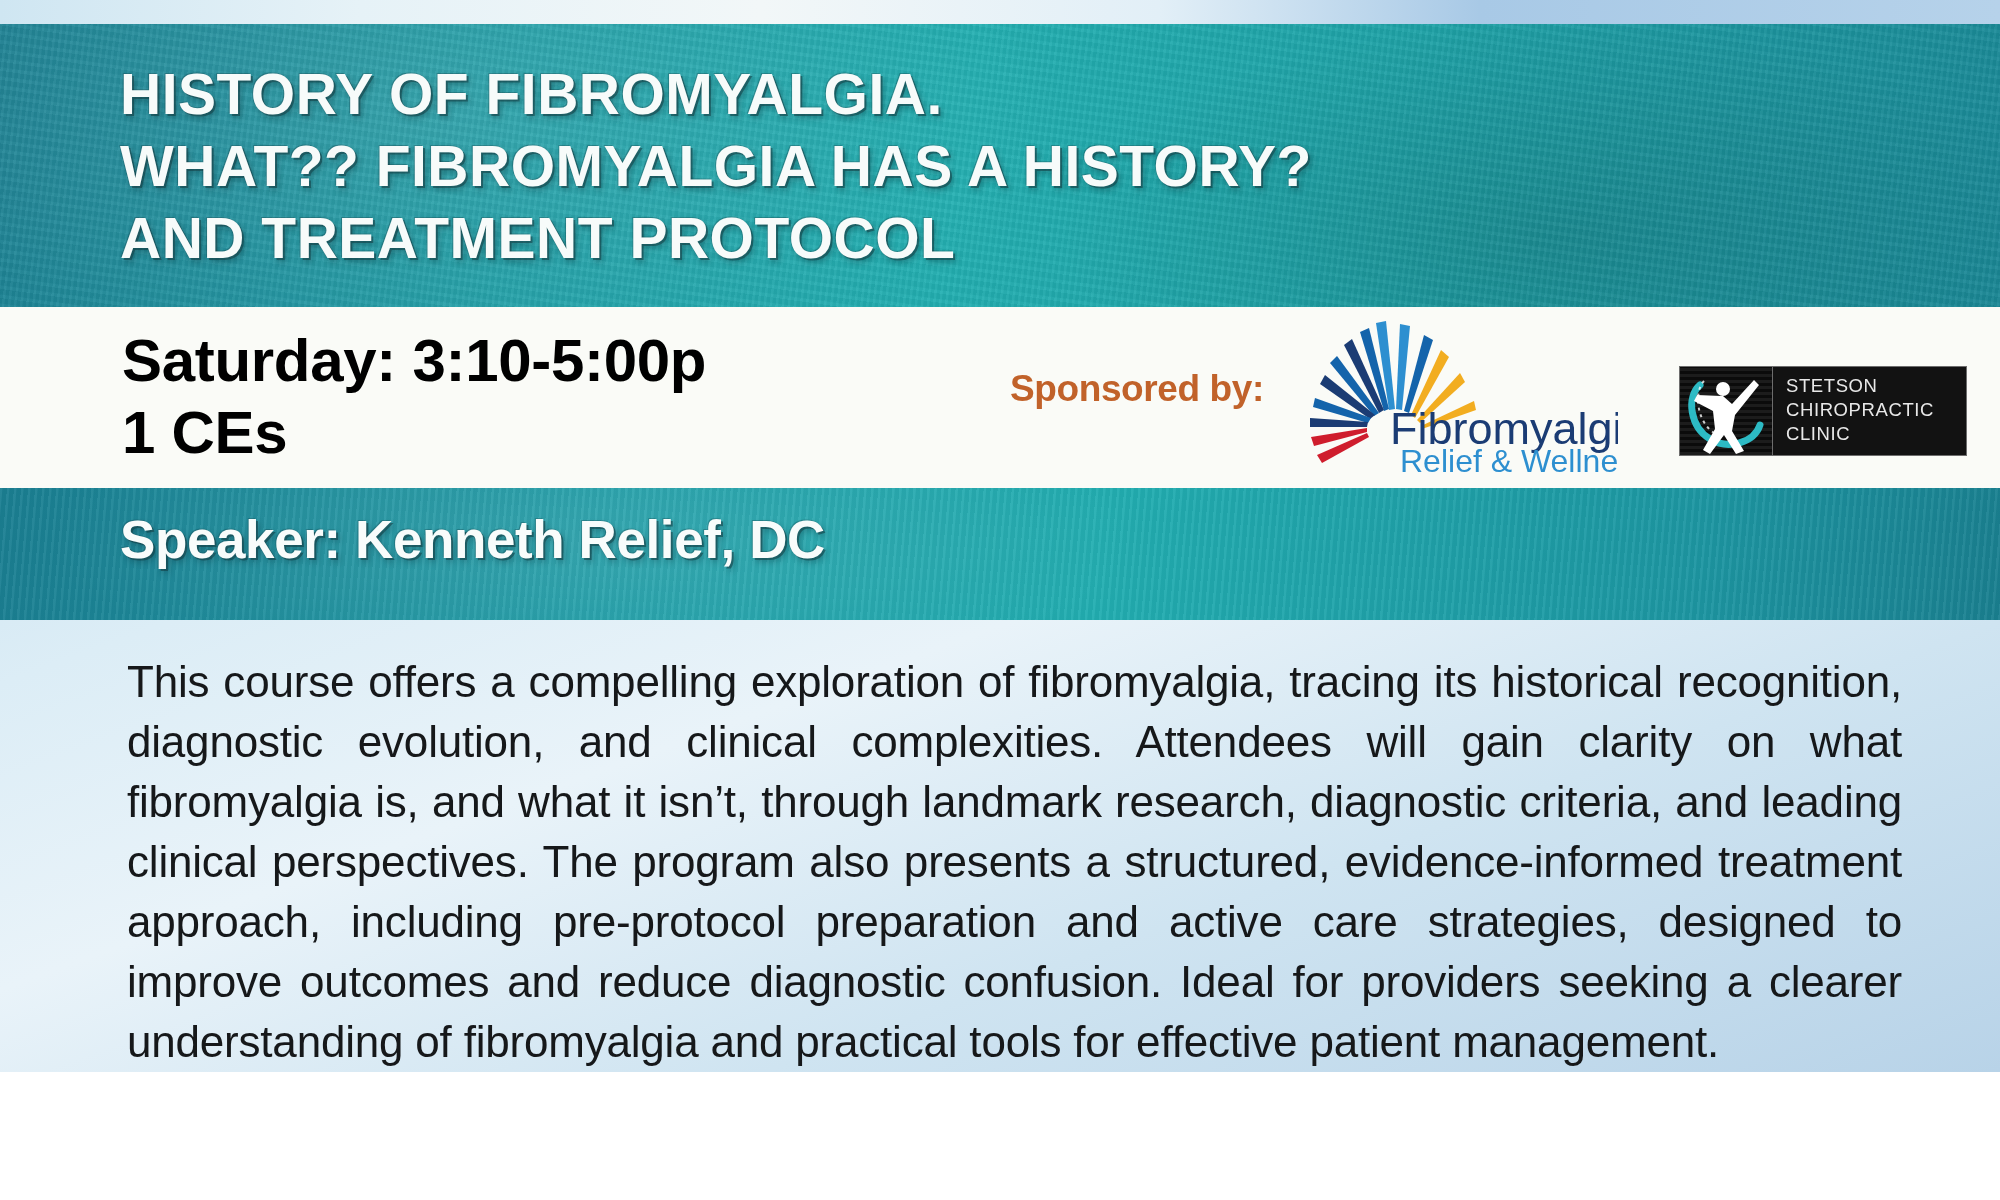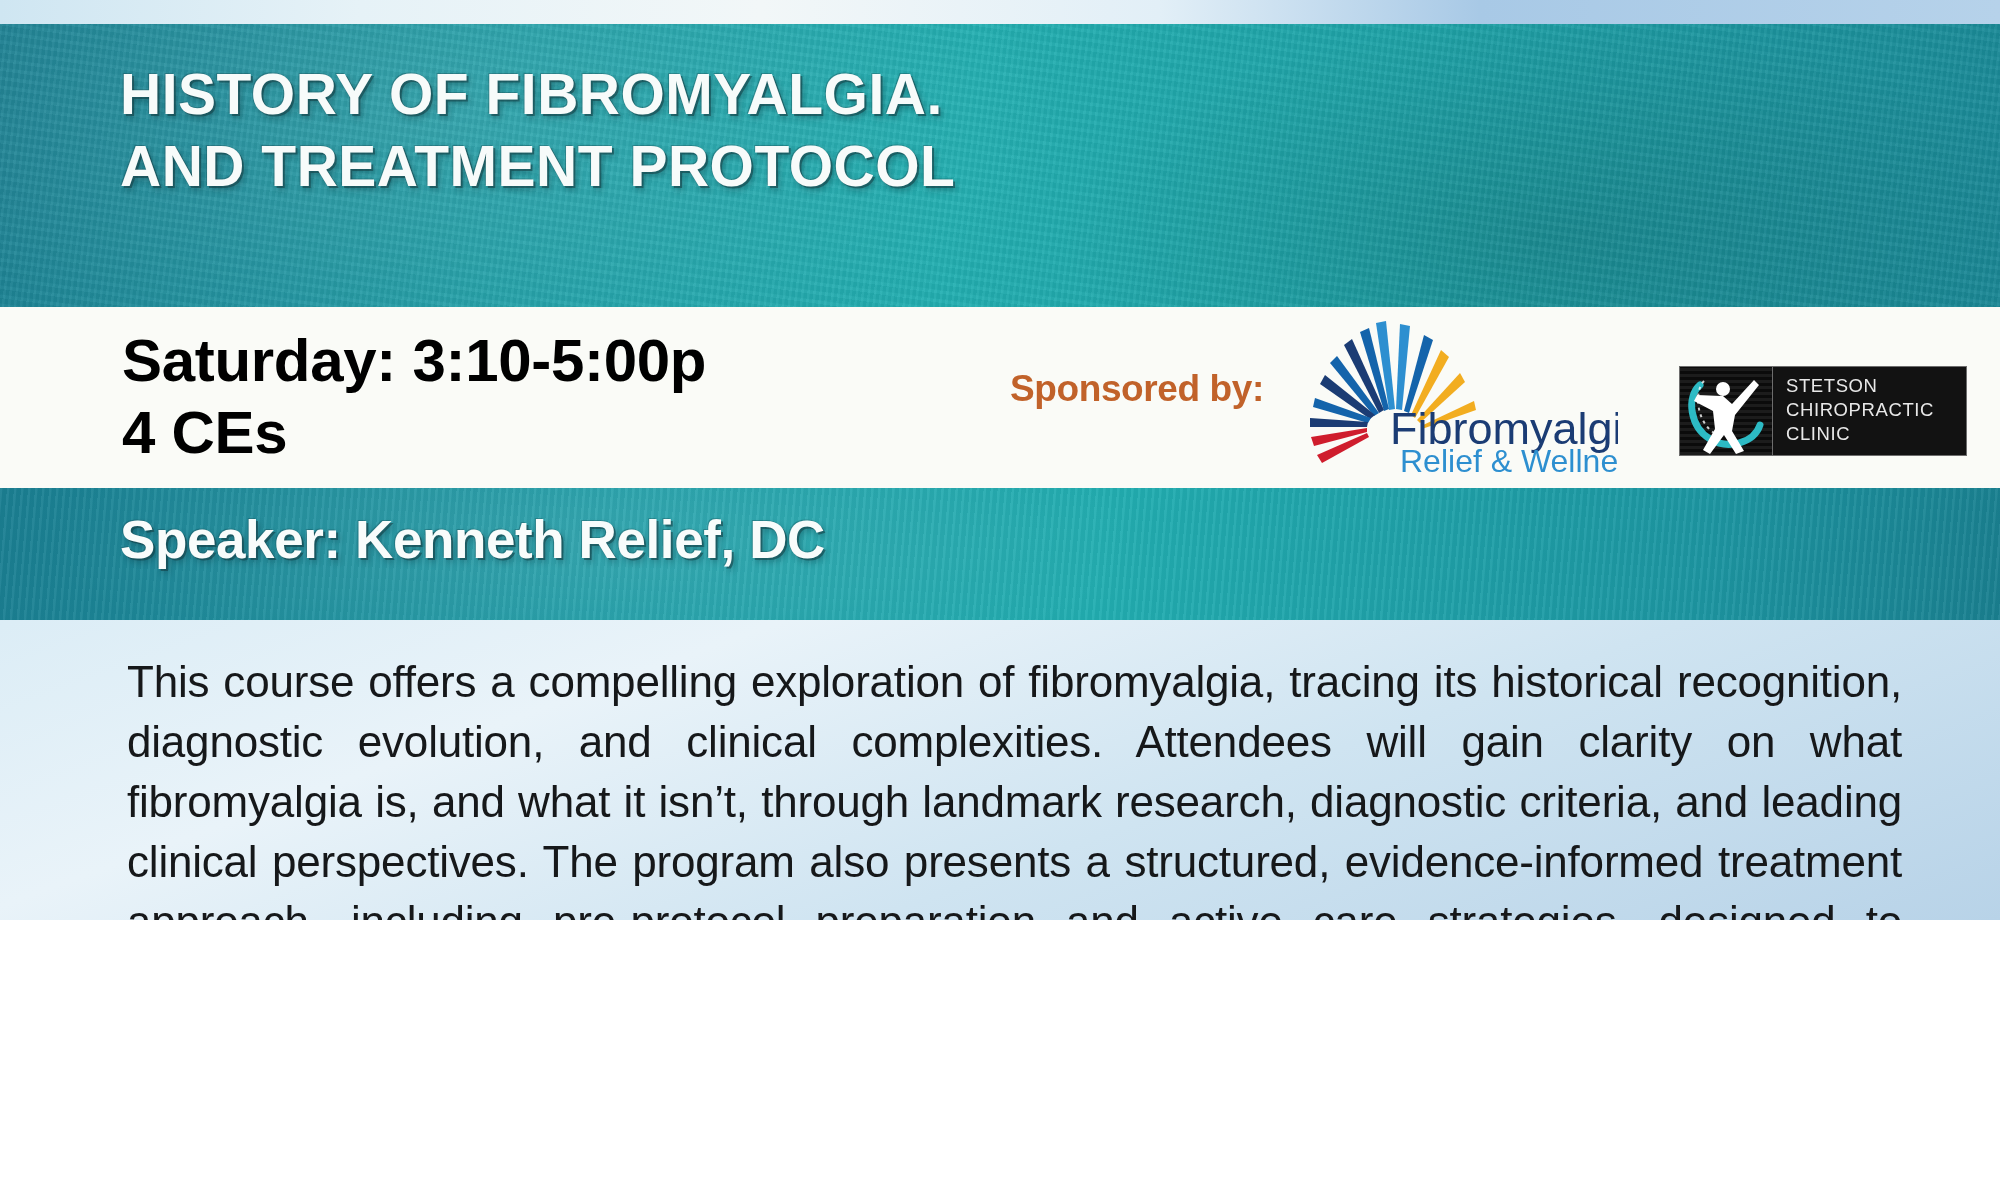--- a/index.html
+++ b/index.html
@@ -11,21 +11,21 @@
   body {
     width: 2000px;
     height: 1200px;
     overflow: hidden;
     font-family: "Liberation Sans", sans-serif;
   }
 
   .slide {
     position: relative;
     width: 2000px;
-    height: 920px;
+    height: 1072px;
     overflow: hidden;
     background: linear-gradient(160deg, #b9d7ea 0%, #c9e2f0 18%, #dcedf6 38%, #e9f3f9 55%, #cfe4f1 75%, #b8d3e8 100%);
   }
 
   
   .top-strip {
     position: absolute;
     left: 0; top: 0;
     width: 2000px;
     height: 24px;
@@ -221,28 +221,29 @@
 </head>
 <body>
 
 <div class="slide">
 
   <div class="top-strip"></div>
 
   <div class="title-band">
     <div class="title-lines">
       <div class="title-line">HISTORY OF FIBROMYALGIA.</div>
+      <div class="title-line">WHAT?? FIBROMYALGIA HAS A HISTORY?</div>
       <div class="title-line">AND TREATMENT PROTOCOL</div>
     </div>
   </div>
 
   <div class="info-band">
     <div class="info-left">
       <div class="info-line">Saturday: 3:10-5:00p</div>
-      <div class="info-line">4 CEs</div>
+      <div class="info-line">1 CEs</div>
     </div>
   </div>
 
   <div class="sponsor-label">Sponsored by:</div>
 
   <div class="fibro-logo">
     <svg width="310" height="160" viewBox="0 0 310 160" xmlns="http://www.w3.org/2000/svg">
       <g>
 
         <polygon points="81,95 68,8 78,6 87,94" fill="#2d8fd0"></polygon>

